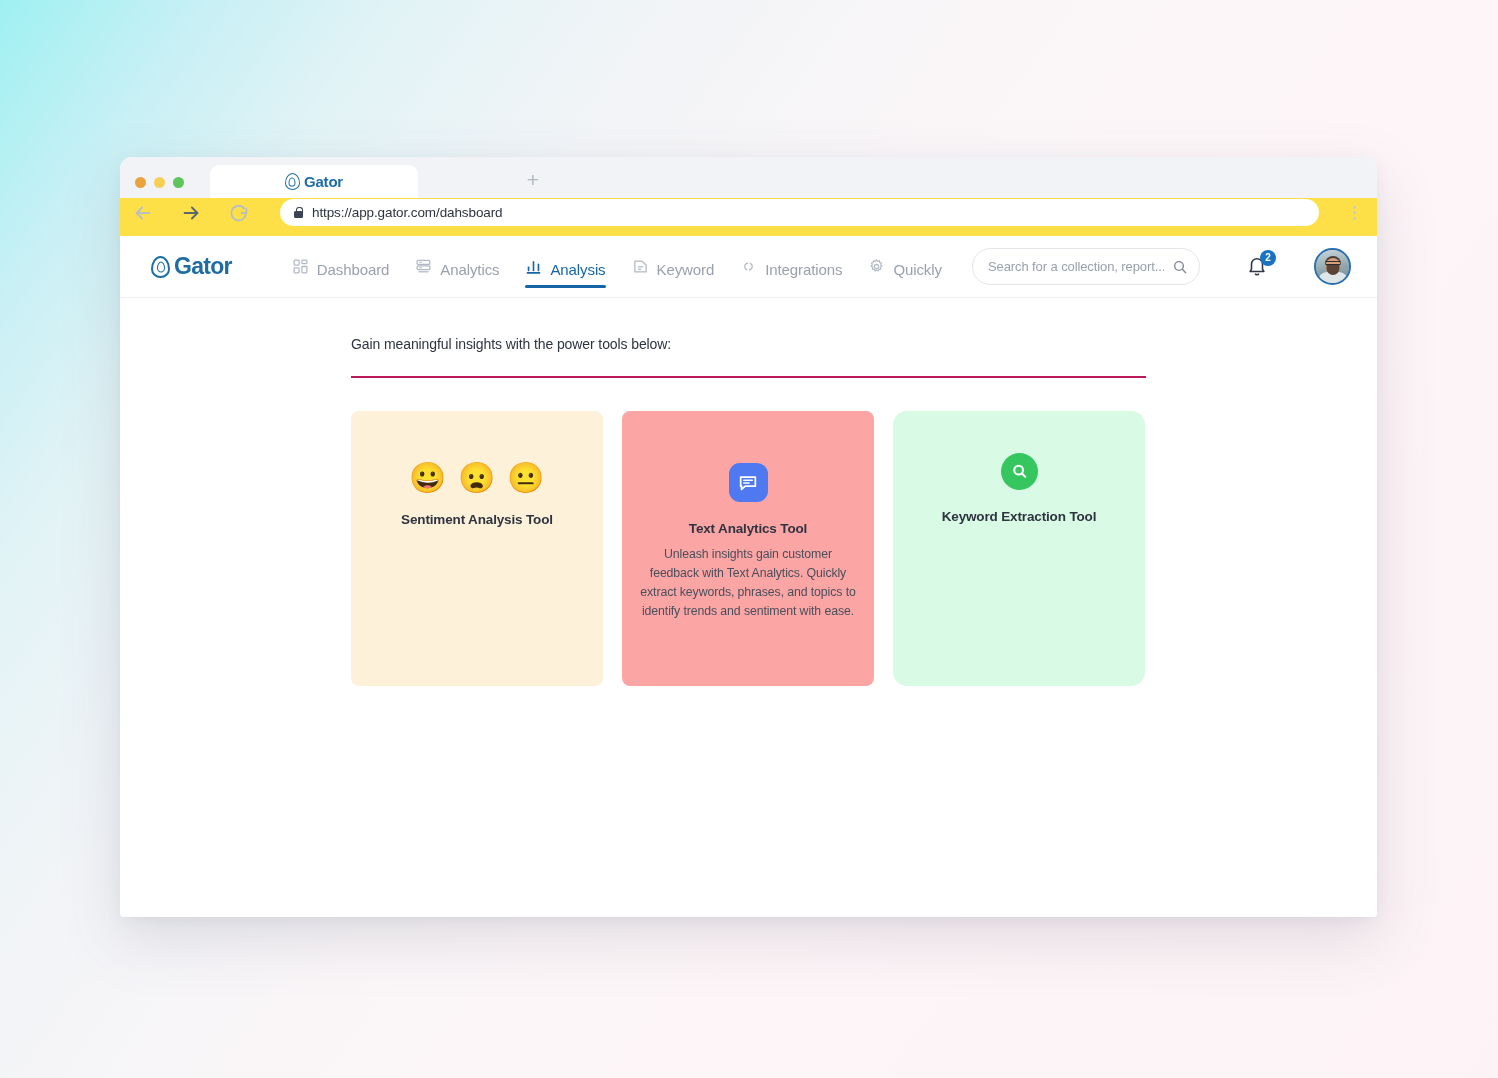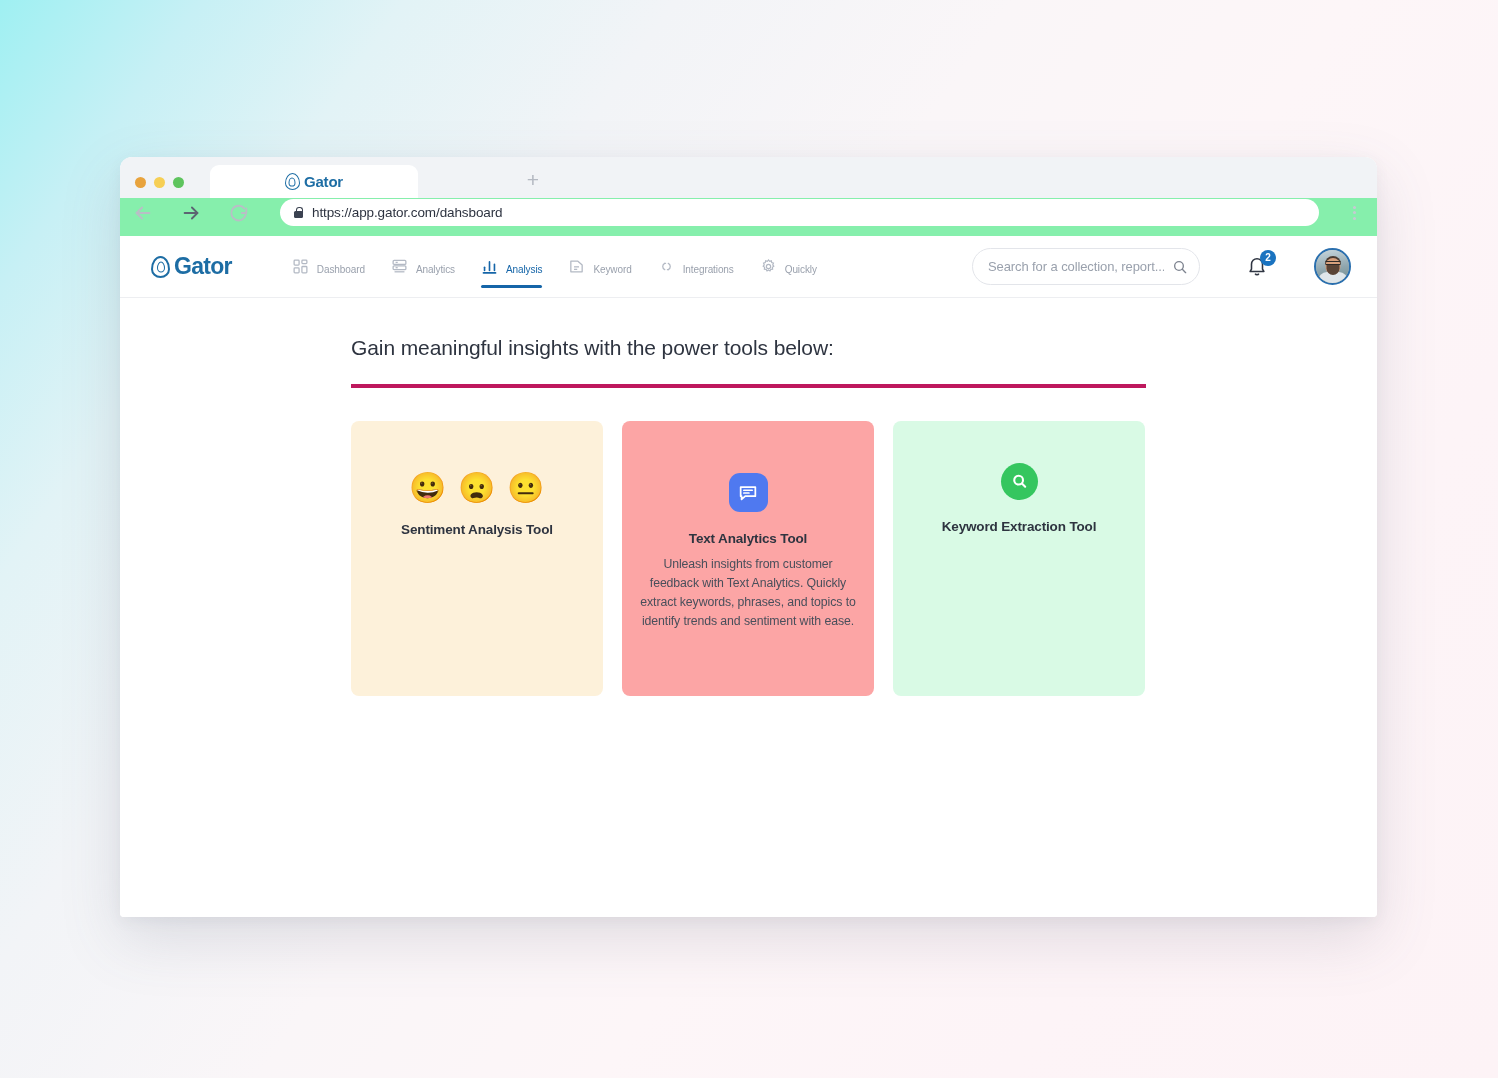--- a/index.html
+++ b/index.html
@@ -103,21 +103,21 @@
     display: flex; align-items: center; justify-content: center;
     color: #b4b9c2;
     font-size: 21px;
     line-height: 1;
     cursor: pointer;
   }
 
   
   .urlbar-row {
     height: 38px;
-    background: #86efac;
+    background: #fde047;
     display: flex;
     align-items: center;
     padding: 0 14px 9px 12px;
     gap: 26px;
   }
   .navbtn {
     width: 22px; height: 22px;
     display: flex; align-items: center; justify-content: center;
     color: #b9bec6;
     flex: none;
@@ -209,21 +209,21 @@
   }
 
   .navitems { display: flex; align-items: center; gap: 26px; }
   .navitem {
     display: flex; align-items: center; gap: 8px;
     height: 62px;
     position: relative;
     cursor: pointer;
   }
   .navitem .label {
-    font-size: 10px;
+    font-size: 15px;
     color: #9aa1ad;
     letter-spacing: -0.1px;
     margin-top: 6px;
   }
   .navitem.active .label { color: #1565a8; font-weight: 400; }
   .navitem.active::after {
     content: "";
     position: absolute;
     left: 0; right: 0; bottom: 10px;
     height: 2.5px;
@@ -321,43 +321,43 @@
     transform: translateX(-50%);
     width: 30px; height: 13px; border-radius: 9px 9px 0 0;
     background: #dfe6ea;
   }
 
   
   .content { padding: 38px 0 0 0; }
   .content-inner { width: 795px; margin: 0 auto; }
 
   .page-heading {
-    font-size: 21px;
+    font-size: 14px;
     color: #2e3440;
     letter-spacing: -0.1px;
     padding-bottom: 24px;
-    border-bottom: 4px solid #be185d;
+    border-bottom: 2px solid #be185d;
   }
 
   .cards {
     display: flex;
     gap: 19px;
     margin-top: 33px;
   }
   .card {
     width: 252px;
     height: 275px;
     border-radius: 8px;
     padding: 52px 18px 0 18px;
     text-align: center;
     cursor: pointer;
   }
   .card.yellow { background: #fdf1da; }
   .card.blue   { background: #fca5a5; }
-  .card.green  { background: #d9fae5; }
+  .card.green  { background: #d9fae5; border-radius: 14px; }
 
   .card.green { padding-top: 42px; }
 
   .card-title {
     font-size: 13.5px;
     font-weight: 700;
     color: #2e3440;
     margin-top: 19px;
     letter-spacing: -0.15px;
   }
@@ -574,21 +574,21 @@
 
           <div class="card blue">
             <div class="icon-tile-blue">
               <svg viewBox="0 0 24 24" fill="none" stroke="#ffffff" stroke-width="1.9" stroke-linejoin="round" stroke-linecap="round">
                   <path d="M4 5.5h16v10H9l-4 3.5v-3.5H4z"></path>
                   <line x1="7.5" y1="9" x2="16.5" y2="9"></line>
                   <line x1="7.5" y1="12" x2="13" y2="12"></line>
                 </svg>
             </div>
             <div class="card-title">Text Analytics Tool</div>
-            <div class="card-desc">Unleash insights from customer feedback with Text Analytics. Quickly extract keywords, phrases, and topics to identify trends and sentiment with ease.</div>
+            <div class="card-desc">Unleash insights gain customer feedback with Text Analytics. Quickly extract keywords, phrases, and topics to identify trends and sentiment with ease.</div>
           </div>
 
           <div class="card green">
             <div class="icon-circle-green">
               <svg viewBox="0 0 24 24" fill="none" stroke="#ffffff" stroke-width="2.4" stroke-linecap="round">
                   <circle cx="11" cy="10.5" r="5"></circle>
                   <line x1="14.8" y1="14.3" x2="18.5" y2="18"></line>
                 </svg>
             </div>
             <div class="card-title">Keyword Extraction Tool</div>

